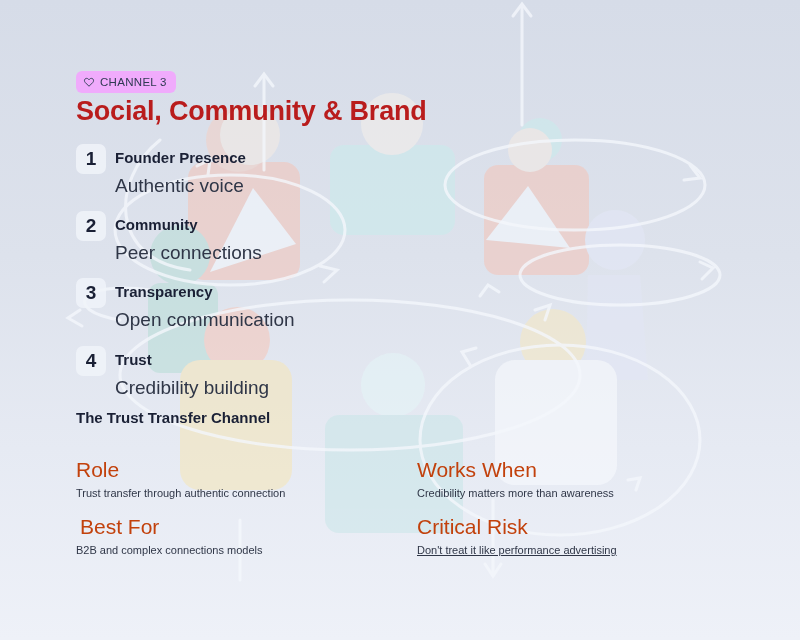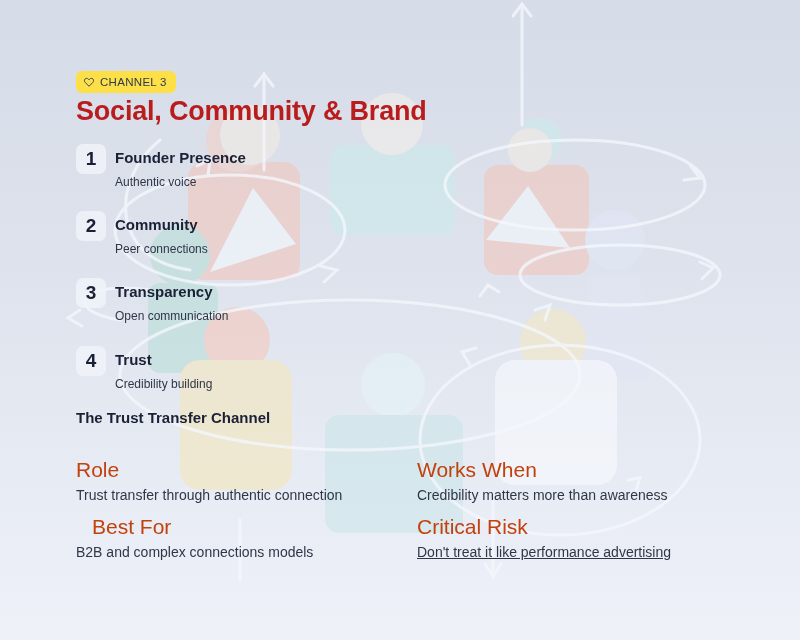--- a/index.html
+++ b/index.html
@@ -13,21 +13,21 @@
     .bg-illustration {
       position: absolute; left: 0; top: 0; width: 800px; height: 640px;
       pointer-events: none;
     }
     .content {
       position: absolute; left: 76px; top: 0; width: 680px; height: 640px;
     }
     .badge {
       position: absolute; left: 0; top: 71px;
       height: 22px; padding: 0 9px 0 7px;
-      background: #fde047;
+      background: #f0abfc;
       border-radius: 6px;
       display: flex; align-items: center; gap: 5px;
       font-size: 11.5px; letter-spacing: 0.3px; color: #2e3a52;
     }
     .badge svg { width: 12px; height: 12px; display: block; }
     .page-title {
       position: absolute; left: 0; top: 96px;
       font-size: 27px; font-weight: 700; color: #b91c1c;
       letter-spacing: -0.2px;
     }
@@ -40,31 +40,31 @@
       background: rgba(240, 243, 249, 0.85);
       font-size: 19px; font-weight: 700; color: #1a2035;
       display: flex; align-items: center; justify-content: center;
     }
     .step-title {
       position: absolute; left: 39px; top: 5px;
       font-size: 15px; font-weight: 700; color: #1a2035;
     }
     .step-sub {
       position: absolute; left: 39px; top: 31px;
-      font-size: 12px; color: #2f3647;
+      font-size: 19px; color: #2f3647;
     }
     .section-title {
       position: absolute; left: 0; top: 409px;
       font-size: 15px; font-weight: 700; color: #1a2035;
     }
     .detail-label {
       position: absolute; font-size: 21px; font-weight: 400; color: #c2410c;
     }
     .detail-value {
-      position: absolute; font-size: 14px; color: #2f3647;
+      position: absolute; font-size: 11px; color: #2f3647;
     }
   </style>
 </head>
 <body>
 
 <svg class="bg-illustration" viewBox="0 0 800 640" xmlns="http://www.w3.org/2000/svg">
   <g opacity="0.55">
 
     <rect x="330" y="145" width="125" height="90" rx="14" fill="#c9ecec"></rect>
     <circle cx="392" cy="124" r="31" fill="#f6f1ea"></circle>
@@ -161,19 +161,19 @@
   </div>
 
   <h2 class="section-title">The Trust Transfer Channel</h2>
 
   <div class="detail-label" style="left:0; top:458px;">Role</div>
   <div class="detail-value" style="left:0; top:487px;">Trust transfer through authentic connection</div>
 
   <div class="detail-label" style="left:341px; top:458px;text-align:right;">Works When</div>
   <div class="detail-value" style="left:341px; top:487px;">Credibility matters more than awareness</div>
 
-  <div class="detail-label" style="left:16px; top:515px;">Best For</div>
+  <div class="detail-label" style="left:4px; top:515px;">Best For</div>
   <div class="detail-value" style="left:0; top:544px;">B2B and complex connections models</div>
 
   <div class="detail-label" style="left:341px; top:515px;">Critical Risk</div>
   <div class="detail-value" style="left:341px; top:544px;text-decoration:underline;">Don't treat it like performance advertising</div>
 
 </div>
 
 </body></html>

